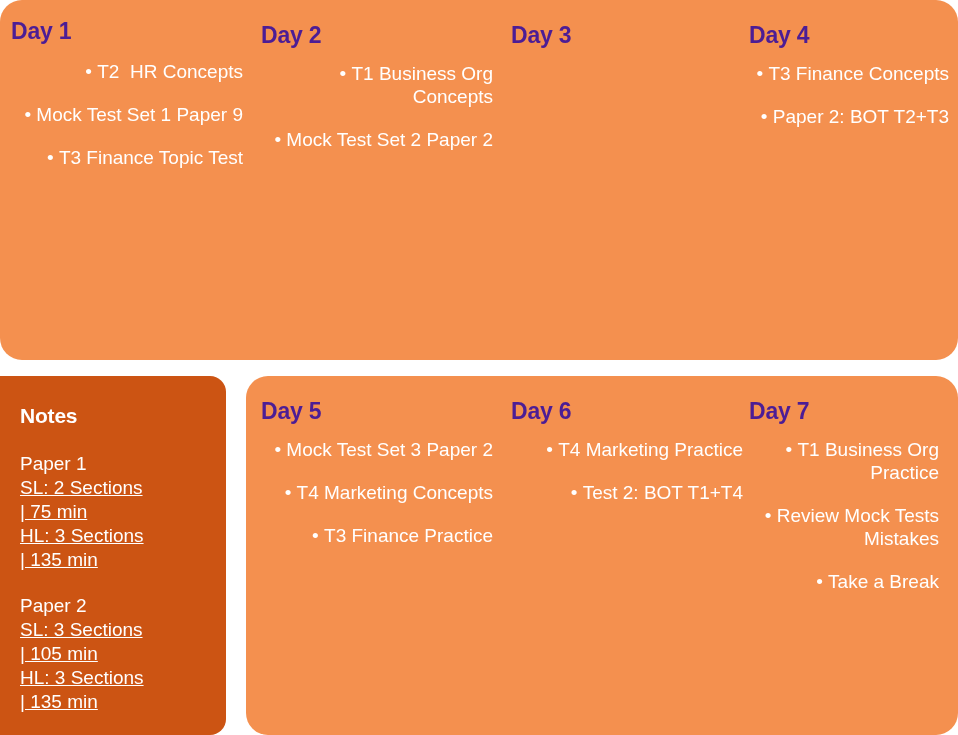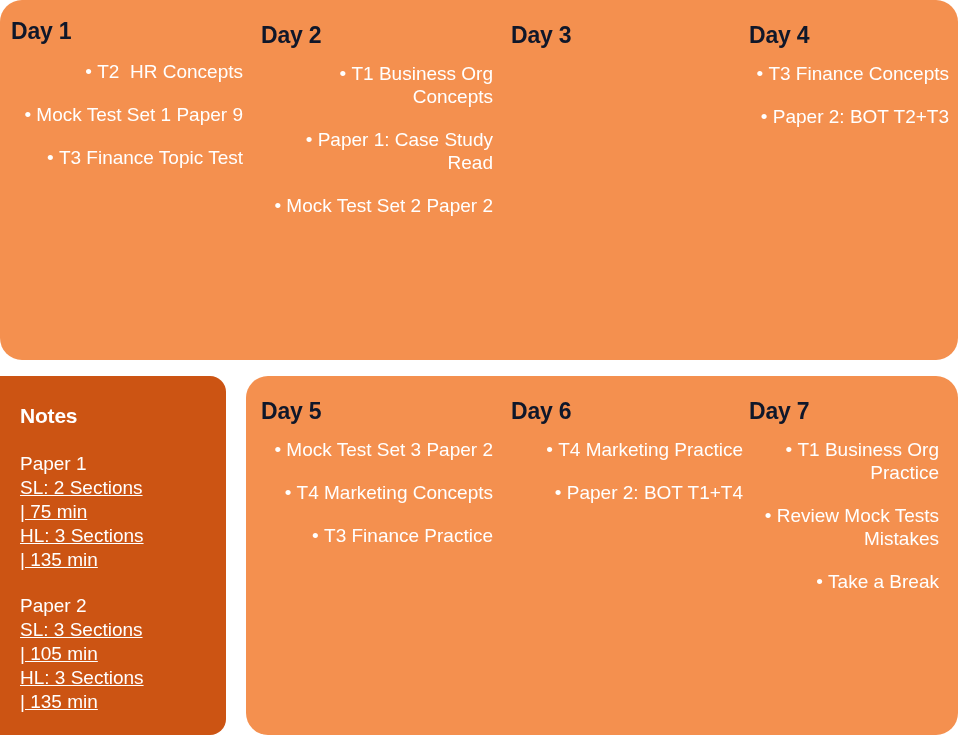--- a/index.html
+++ b/index.html
@@ -55,21 +55,21 @@
   .day-col {
     position: absolute;
     top: 0;
     width: 232px;
   }
 
   #top-panel .day-col { top: 22px; }
   #bottom-panel .day-col { top: 22px; }
 
   .day-title {
-    color: #0f172a;
+    color: #4c1d95;
     font-weight: bold;
     font-size: 23px;
     line-height: 26px;
     letter-spacing: -0.2px;
     margin: 0 0 14px 0;
   }
 
   .day-title.raised { margin-top: -2px; margin-bottom: 16px; }
 
   .task-list {
@@ -138,21 +138,20 @@
       <li class="task-item">T2  HR Concepts</li>
       <li class="task-item">Mock Test Set 1 Paper 9</li>
       <li class="task-item">T3 Finance Topic Test</li>
     </ul>
   </div>
 
   <div class="day-col" style="left:261px; top:22px;">
     <div class="day-title">Day 2</div>
     <ul class="task-list">
       <li class="task-item">T1 Business Org Concepts</li>
-      <li class="task-item">Paper 1: Case Study Read</li>
       <li class="task-item">Mock Test Set 2 Paper 2</li>
     </ul>
   </div>
 
   <div class="day-col" style="left:511px; top:22px;">
     <div class="day-title">Day 3</div>
   </div>
 
   <div class="day-col" style="left:749px; top:22px; width:200px;">
     <div class="day-title">Day 4</div>
@@ -194,21 +193,21 @@
       <li class="task-item">Mock Test Set 3 Paper 2</li>
       <li class="task-item">T4 Marketing Concepts</li>
       <li class="task-item">T3 Finance Practice</li>
     </ul>
   </div>
 
   <div class="day-col" style="left:265px; top:22px;">
     <div class="day-title">Day 6</div>
     <ul class="task-list">
       <li class="task-item">T4 Marketing Practice</li>
-      <li class="task-item">Paper 2: BOT T1+T4</li>
+      <li class="task-item">Test 2: BOT T1+T4</li>
     </ul>
   </div>
 
   <div class="day-col" style="left:503px; top:22px; width:190px;">
     <div class="day-title">Day 7</div>
     <ul class="task-list">
       <li class="task-item">T1 Business Org Practice</li>
       <li class="task-item">Review Mock Tests Mistakes</li>
       <li class="task-item">Take a Break</li>
     </ul>

